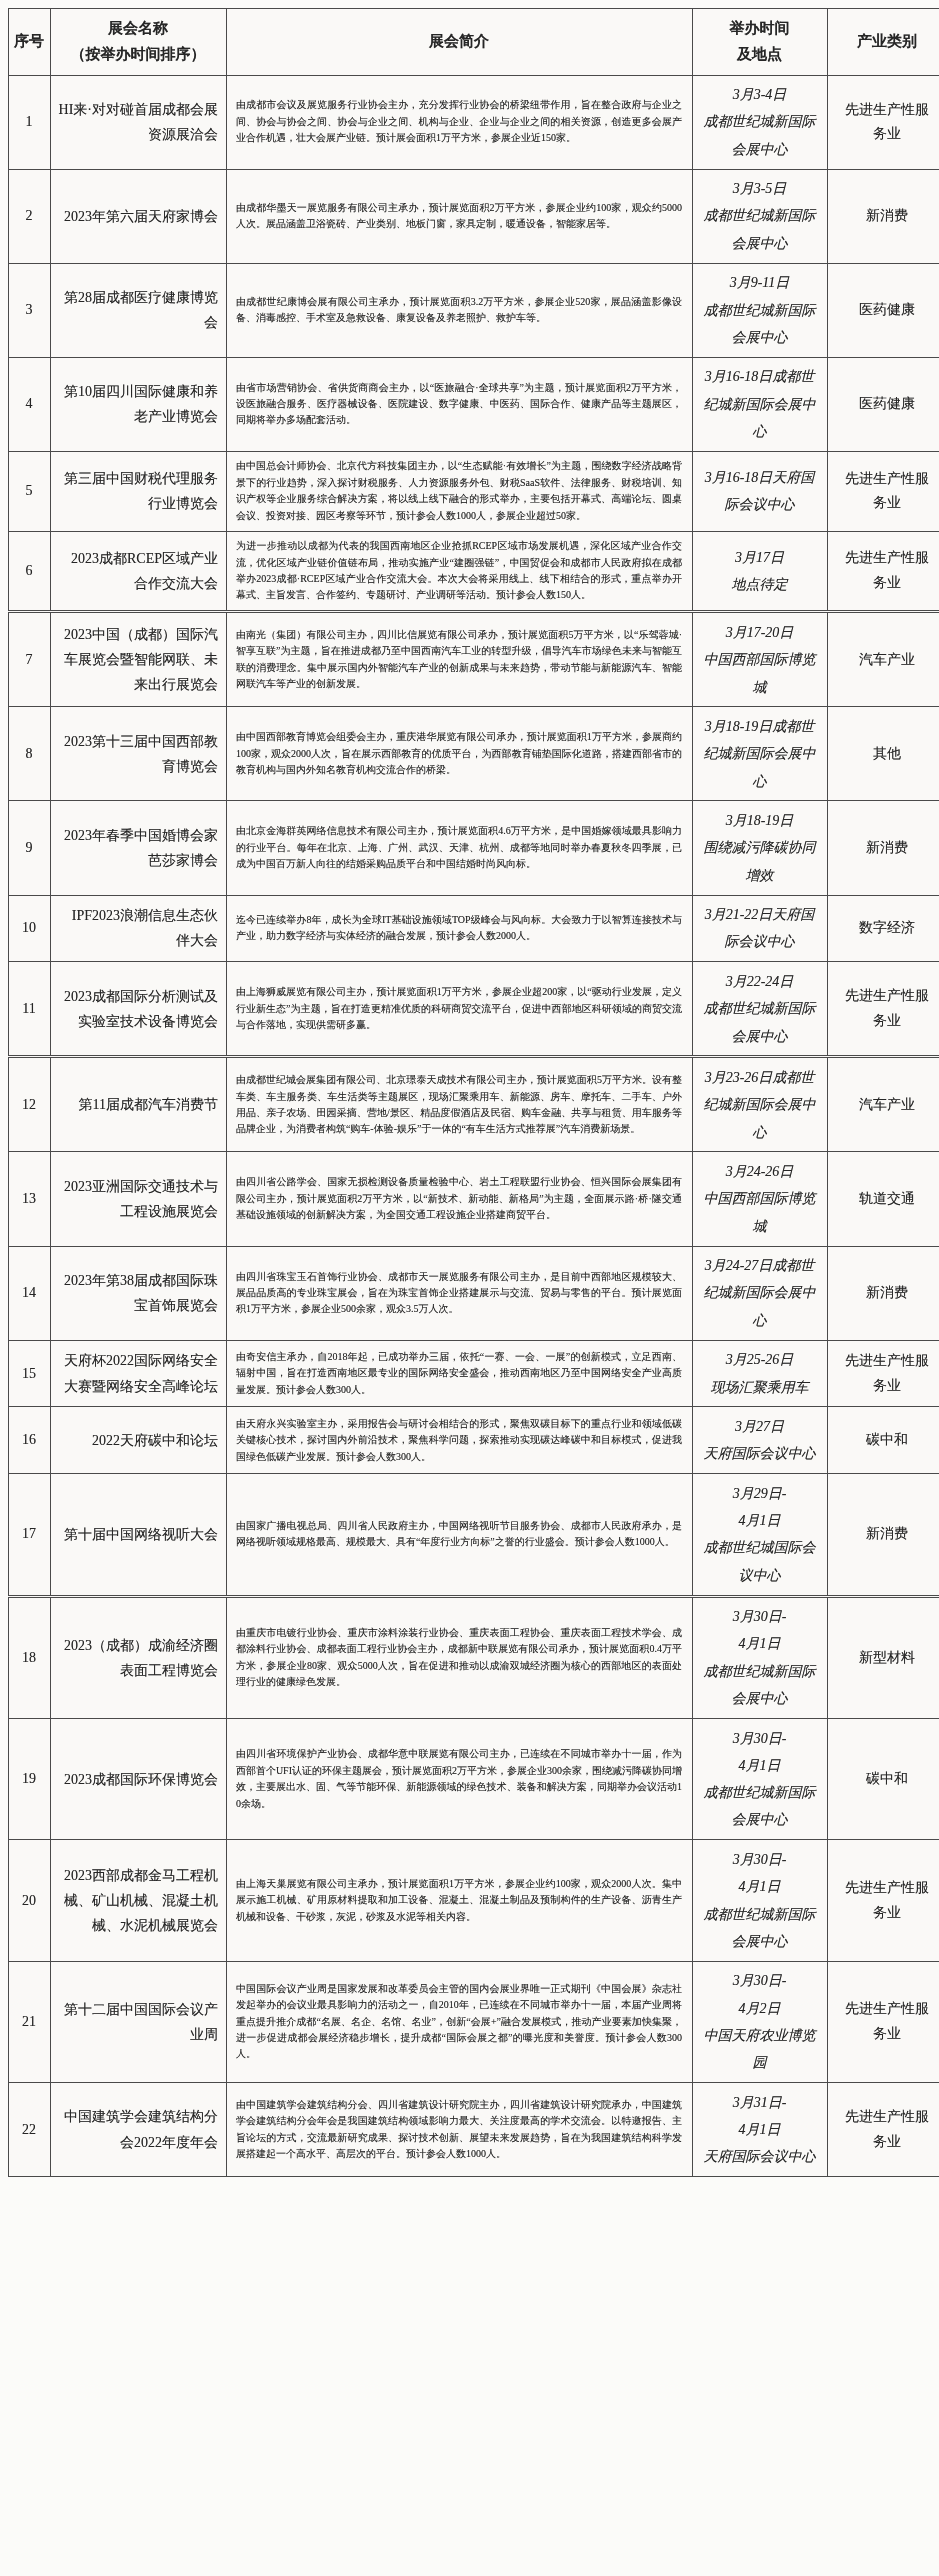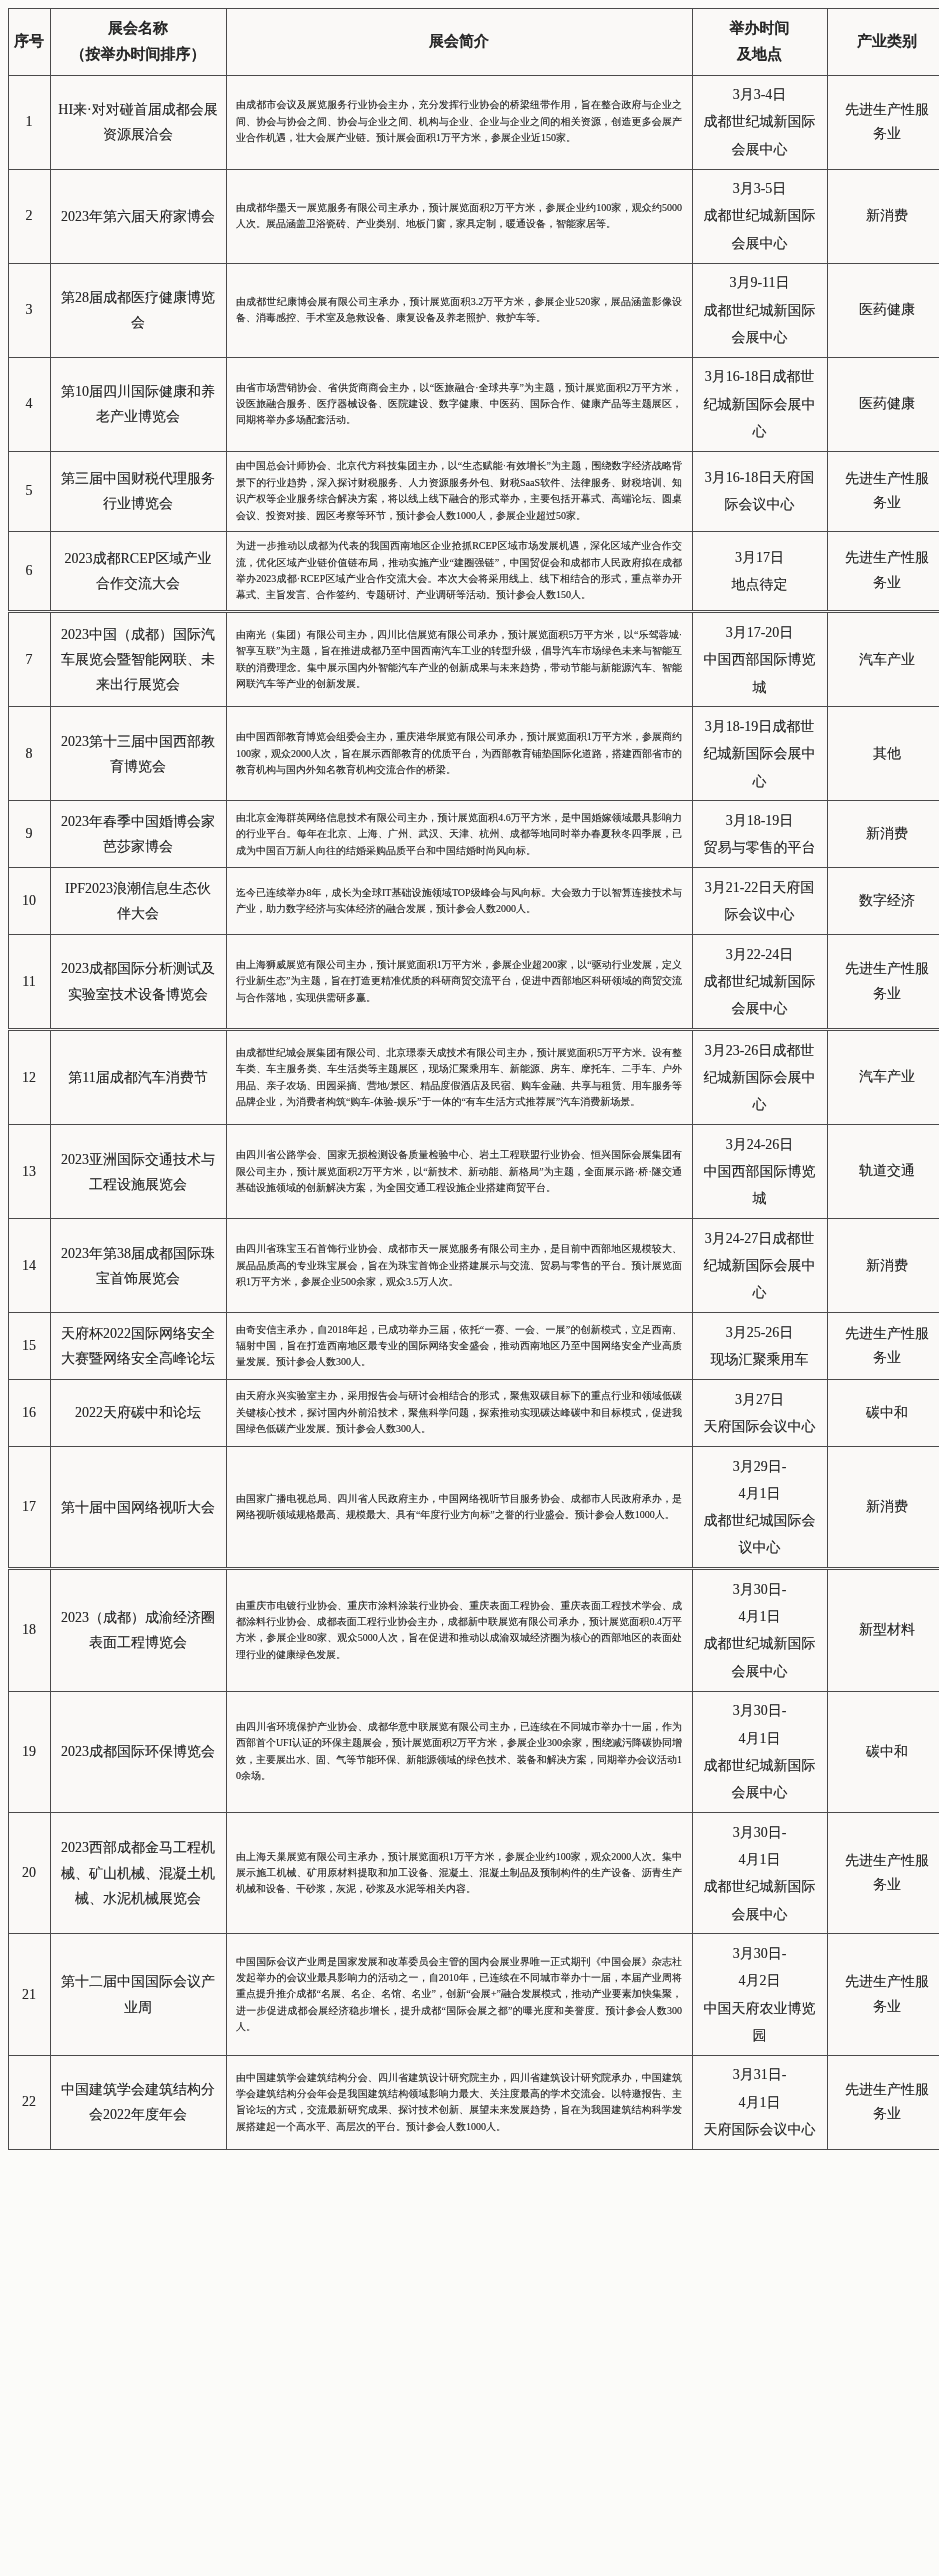--- a/index.html
+++ b/index.html
@@ -42,34 +42,35 @@
   }
   td.c0{
     text-align:center;
     font-size:14px;
     padding:3.8px 1.9px;
   }
   td.c1{
     font-size:14px;
     line-height:1.8;
     padding:5.6px 7.5px;
-    text-align:center;
+    text-align:right;
   }
   td.c2{
     font-size:10px;
     line-height:1.64;
     padding:6.6px 9.4px;
     text-align:justify;
   }
   td.c3{
     text-align:center;
     font-size:14px;
     line-height:1.95;
     padding:5.6px 5.6px;
     white-space:pre-line;
+    font-style:italic;
   }
   td.c4{
     text-align:center;
     font-size:14px;
     line-height:1.75;
     padding:5.6px 13px;
   }
   tr.page-break td{
     border-top:3.8px double #4a4a4a;
     margin-left:44px;
@@ -160,21 +161,21 @@
           <td class="c1">2023第十三届中国西部教育博览会</td>
           <td class="c2">由中国西部教育博览会组委会主办，重庆港华展览有限公司承办，预计展览面积1万平方米，参展商约100家，观众2000人次，旨在展示西部教育的优质平台，为西部教育铺垫国际化道路，搭建西部省市的教育机构与国内外知名教育机构交流合作的桥梁。</td>
           <td class="c3">3月18-19日成都世纪城新国际会展中心</td>
           <td class="c4">其他</td>
         </tr>
         <tr>
           <td class="c0">9</td>
           <td class="c1">2023年春季中国婚博会家芭莎家博会</td>
           <td class="c2">由北京金海群英网络信息技术有限公司主办，预计展览面积4.6万平方米，是中国婚嫁领域最具影响力的行业平台。每年在北京、上海、广州、武汉、天津、杭州、成都等地同时举办春夏秋冬四季展，已成为中国百万新人向往的结婚采购品质平台和中国结婚时尚风向标。</td>
           <td class="c3">3月18-19日
-贸易与零售的平台</td>
+围绕减污降碳协同增效</td>
           <td class="c4">新消费</td>
         </tr>
         <tr>
           <td class="c0">10</td>
           <td class="c1">IPF2023浪潮信息生态伙伴大会</td>
           <td class="c2">迄今已连续举办8年，成长为全球IT基础设施领域TOP级峰会与风向标。大会致力于以智算连接技术与产业，助力数字经济与实体经济的融合发展，预计参会人数2000人。</td>
           <td class="c3">3月21-22日天府国际会议中心</td>
           <td class="c4">数字经济</td>
         </tr>
         <tr>

